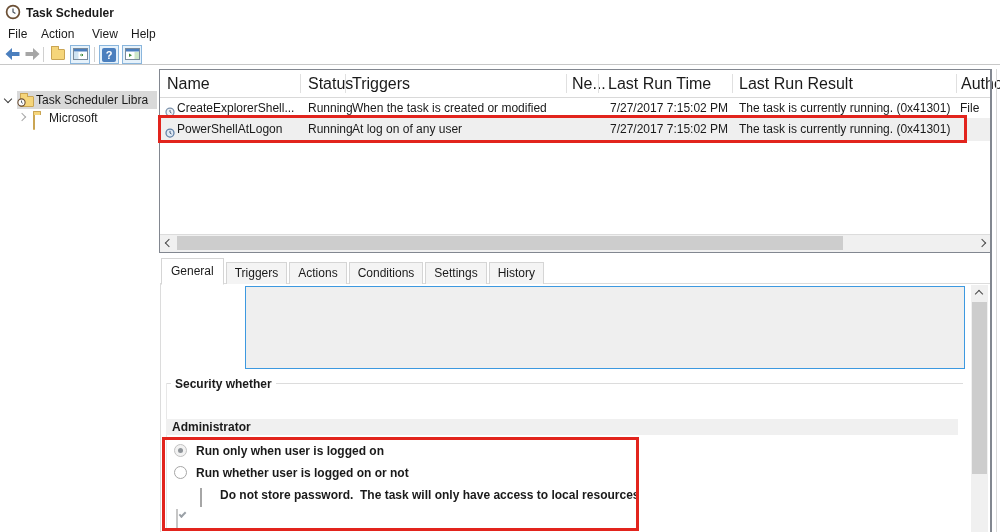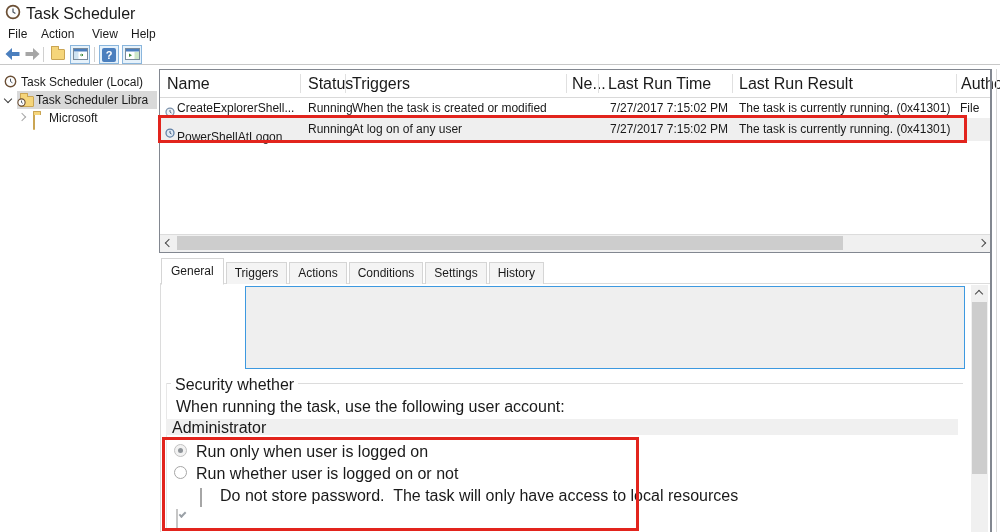--- a/index.html
+++ b/index.html
@@ -1,20 +1,20 @@
 <!DOCTYPE html>
 <html><head>
 <meta charset="utf-8">
 <style>
   * { margin:0; padding:0; box-sizing:border-box; }
   html,body { width:1000px; height:532px; overflow:hidden; background:#fff;
     font-family:"Liberation Sans", sans-serif; color:#1a1a1a; }
   #app { position:relative; width:1000px; height:532px; background:#fff; }
   .abs { position:absolute; }
-  .t12 { font-size:16px; line-height:15px; white-space:nowrap; }
+  .t12 { font-size:12px; line-height:15px; white-space:nowrap;font-weight:bold; }
   .ws-pre { white-space:pre; }
 
   
   .titlebar-text { left:26px; top:6px; }
   .menu-item { top:27px; font-size:12px; cursor:default; }
   .toolbar { left:0; top:43px; width:1000px; height:22px; border-bottom:1px solid #c8c8c8; }
   .tool-sep { top:47px; width:1px; height:15px; background:#d0d0d0; }
   .tool-btn { top:45px; width:20px; height:19px; display:flex; align-items:center; justify-content:center; }
   .tool-btn.active { background:#e6f2fb; border:1px solid #8ab6dd; }
   .helpglyph { width:14px; height:14px; background:#4b7fbe; border-radius:2px; color:#fff;
@@ -132,29 +132,20 @@
         <rect x="0.5" y="0.5" width="14" height="11" fill="#fff" stroke="#7a8a9a"></rect>
         <rect x="1" y="1" width="13" height="2.5" fill="#4b7fbe"></rect>
         <rect x="9.5" y="4" width="4.5" height="7" fill="#cfe8c9"></rect>
         <path d="M4 5.5 L4 9 L7 7.2 Z" fill="#3d8a3d"></path>
       </svg>
     </span>
   </div>
 
   
   <div class="abs tree-sel"></div>
-  <div class="abs tree-row" style="left:0; top:73px; width:157px;">
-    <span class="abs" style="left:4px; top:2px;">
-      <svg width="13" height="13" viewBox="0 0 16 16">
-        <circle cx="8" cy="8" r="6.4" fill="#fdfdfd" stroke="#6b4f35" stroke-width="1.7"></circle>
-        <path d="M8 4.6 V8 L10.4 9.6" stroke="#44505e" stroke-width="1.2" fill="none"></path>
-      </svg>
-    </span>
-    <span class="abs" style="left:21px;">Task Scheduler (Local)</span>
-  </div>
   <div class="abs tree-row" style="left:0; top:91px; width:140px;">
     <span class="abs chev" style="left:5px; top:5px;"></span>
     <span class="abs" style="left:20px; top:3px;">
       <span class="folder" style="display:inline-block;"></span>
       <svg style="position:absolute; left:-3px; top:4px;" width="9" height="9" viewBox="0 0 16 16">
         <circle cx="8" cy="8" r="6.4" fill="#fdfdfd" stroke="#6b4f35" stroke-width="2"></circle>
         <path d="M8 4.6 V8 L10.4 9.6" stroke="#44505e" stroke-width="1.6" fill="none"></path>
       </svg>
     </span>
     <span class="abs" style="left:36px;">Task Scheduler Libra</span>
@@ -202,21 +193,21 @@
 
   
   <div class="abs row2-bg"></div>
   <div class="abs" style="left:160px; top:119px; width:831px; height:21px;">
     <span class="abs" style="left:5px; top:5px;">
       <svg width="10" height="10" viewBox="0 0 16 16">
         <circle cx="8" cy="8" r="6.4" fill="#dfe9f4" stroke="#5f7fa5" stroke-width="2"></circle>
         <path d="M8 4.6 V8 L10.4 9.6" stroke="#3e587a" stroke-width="1.6" fill="none"></path>
       </svg>
     </span>
-    <span class="abs row-cell" style="left:17px;margin-top:8px;">PowerShellAtLogon</span>
+    <span class="abs row-cell" style="left:17px;">PowerShellAtLogon</span>
     <span class="abs row-cell" style="left:148px;">Running</span>
     <span class="abs row-cell" style="left:192px;">At log on of any user</span>
     <span class="abs row-cell" style="left:450px;">7/27/2017 7:15:02 PM</span>
     <span class="abs row-cell" style="left:579px;">The task is currently running. (0x41301)</span>
   </div>
 
   
   <div class="abs redbox" style="left:158px; top:115px; width:809px; height:28px;"></div>
 
   
@@ -236,21 +227,20 @@
     <span class="tab">History</span>
   </div>
 
   
   <div class="abs descbox"></div>
 
   
   <div class="abs groupline"></div>
   <div class="abs groupleft"></div>
   <span class="abs t12 grouplabel">Security whether</span>
-  <span class="abs t12" style="left:176px; top:399px;">When running the task, use the following user account:</span>
   <div class="abs acctstrip"></div>
   <span class="abs t12" style="left:172px; top:420px;">Administrator</span>
 
   
   <span class="abs radio disabled" style="left:174px; top:444px;">
       <span class="dot"></span>
     </span>
   <span class="abs t12" style="left:196px; top:444px;">Run only when user is logged on</span>
 
   <span class="abs radio" style="left:174px; top:466px;"></span>

